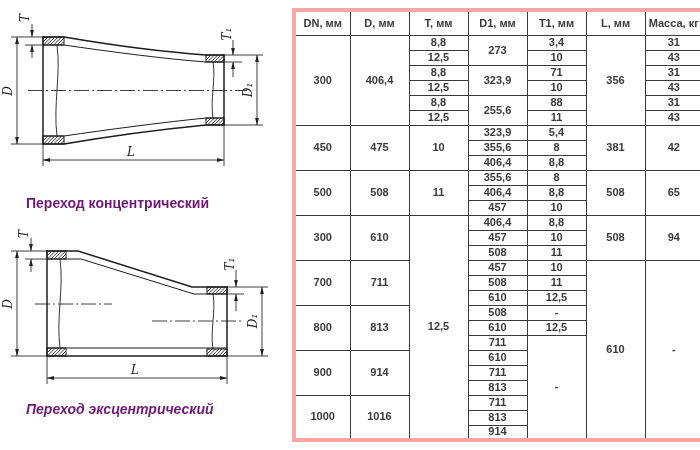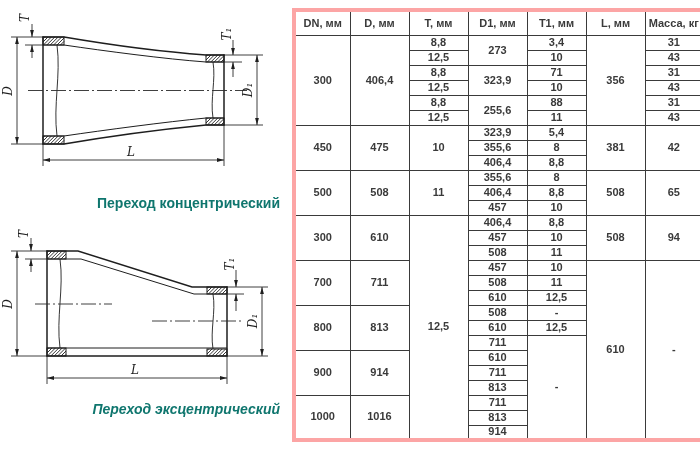--- a/index.html
+++ b/index.html
@@ -10,22 +10,22 @@
     font-family: "Liberation Sans", sans-serif;
   }
   .page { position: relative; width: 700px; height: 450px; background: #fff; overflow: hidden; }
 
   
   .diagram-panel { position: absolute; left: 0; top: 0; width: 282px; height: 450px; }
   .diagram-panel svg { position: absolute; left: 0; }
   #svg-concentric { top: 8px; }
   #svg-eccentric  { top: 224px; }
   .caption {
-    position: absolute; left: 10px; width: 270px;
-    text-align: right; font-size: 14px; font-weight: bold; color: #0f766e;
+    position: absolute; left: 26px; width: 270px;
+    text-align: left; font-size: 14px; font-weight: bold; color: #701a75;
   }
   #cap1 { top: 195px; }
   #cap2 { top: 401px; font-style: italic; }
 
   .outline { stroke: #1e1e1e; stroke-width: 1.5; fill: none; stroke-linecap: round; }
   .inner   { stroke: #1e1e1e; stroke-width: 1;   fill: none; }
   .hatch   { stroke: #1e1e1e; stroke-width: 1;   fill: none; }
   .wavy    { stroke: #1e1e1e; stroke-width: 0.9; fill: none; }
   .cline   { stroke: #2a2a2a; stroke-width: 0.9; stroke-dasharray: 15 3 2 3; fill: none; }
   .ext     { stroke: #2a2a2a; stroke-width: 0.9; fill: none; }

